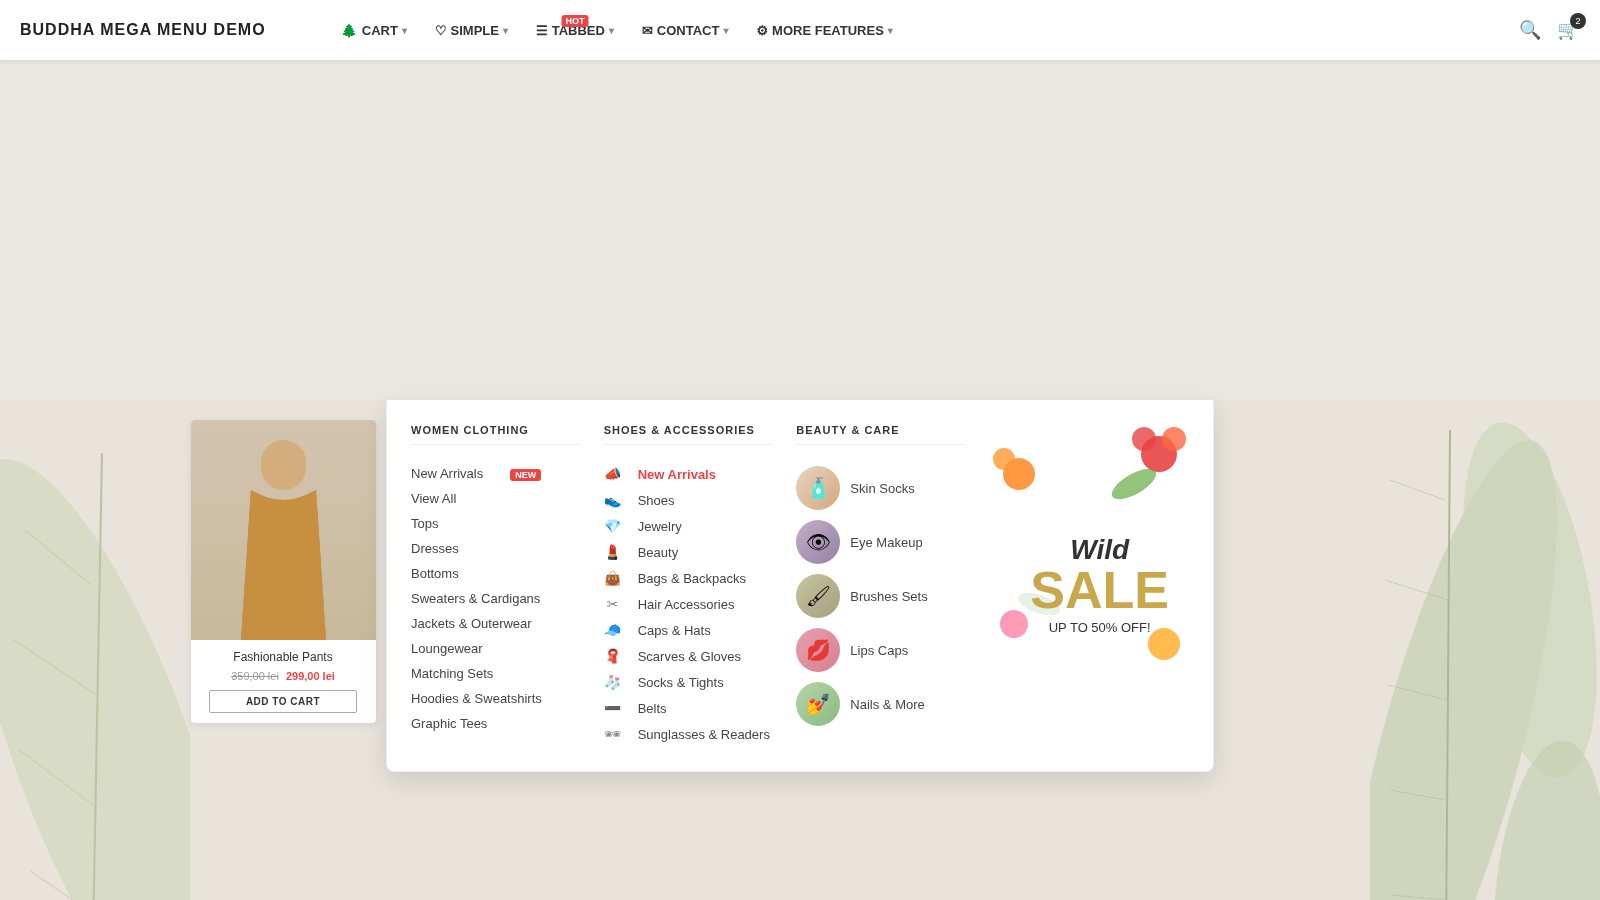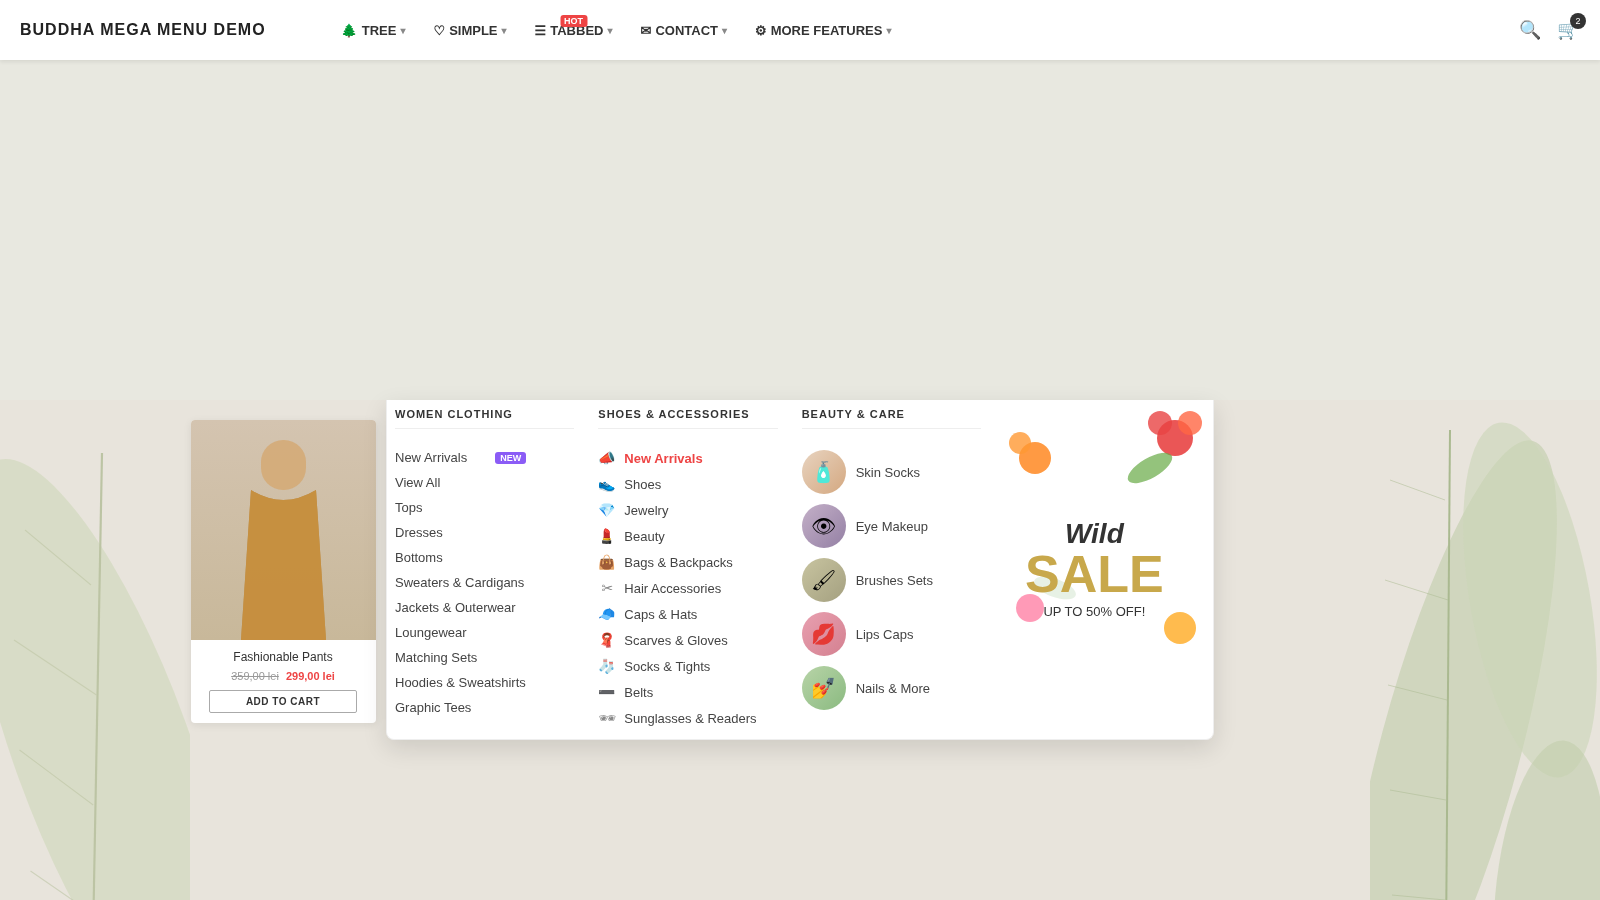--- a/index.html
+++ b/index.html
@@ -117,21 +117,21 @@
       position: absolute;
       top: 0;
       left: 50%;
       transform: translateX(-50%);
       width: 828px;
       background: #fff;
       border: 1px solid #eee;
       border-top: none;
       box-shadow: 0 8px 24px rgba(0,0,0,0.12);
       display: flex;
-      padding: 8px;
+      padding: 24px;
       gap: 24px;
       z-index: 50;
       border-radius: 0 0 8px 8px;
     }
 
     .menu-col {
       flex: 1;
       min-width: 160px;
     }
     .menu-col-header {
@@ -139,36 +139,36 @@
       font-weight: 800;
       letter-spacing: 1px;
       color: #333;
       text-transform: uppercase;
       margin-bottom: 16px;
       padding-bottom: 8px;
       border-bottom: 1px solid #eee;
     }
     .menu-item {
       display: flex;
-      align-items: center;
-      gap: 8px;
+      align-items: flex-end;
+      gap: 16px;
       padding: 5px 0;
       font-size: 13px;
       color: #444;
       cursor: pointer;
     }
     .menu-item .menu-icon { font-size: 14px; color: #888; width: 18px; text-align: center; }
     .new-badge {
-      background: #8b5cf6;
+      background: #ef4444;
       color: #fff;
       font-size: 9px;
       font-weight: 700;
       padding: 1px 5px;
       border-radius: 3px;
-      margin-left: 20px;
+      margin-left: 11px;
     }
 
     
     .beauty-item {
       display: flex;
       align-items: center;
       gap: 10px;
       padding: 5px 0;
       cursor: pointer;
     }
@@ -189,21 +189,21 @@
     
     .sale-banner {
       width: 200px;
       flex-shrink: 0;
       position: relative;
       background: #fff;
       border-radius: 8px;
       overflow: hidden;
       display: flex;
       align-items: center;
-      justify-content: flex-start;
+      justify-content: flex-end;
       min-height: 240px;
     }
     .sale-banner-inner {
       text-align: center;
       z-index: 2;
       position: relative;
       padding: 20px;
     }
     .sale-wild { font-size: 28px; font-style: italic; color: #333; font-weight: 700; line-height: 1; }
     .sale-text { font-size: 52px; font-weight: 900; color: #c8a84b; line-height: 1; }
@@ -307,21 +307,21 @@
     .thumb-nails { background: linear-gradient(135deg, #b8d4a8, #8aba80); }
   </style>
 </head>
 <body>
 
 <header class="header">
   <div class="logo">BUDDHA MEGA MENU DEMO</div>
   <nav class="nav">
     <div class="nav-item">
       <span>🌲</span>
-      <span>TREE</span>
+      <span>CART</span>
       <span class="chevron">▾</span>
     </div>
     <div class="nav-item">
       <span>♡</span>
       <span>SIMPLE</span>
       <span class="chevron">▾</span>
     </div>
     <div class="nav-item" style="position:relative;">
       <span class="hot-badge">HOT</span>
       <span>☰</span>

